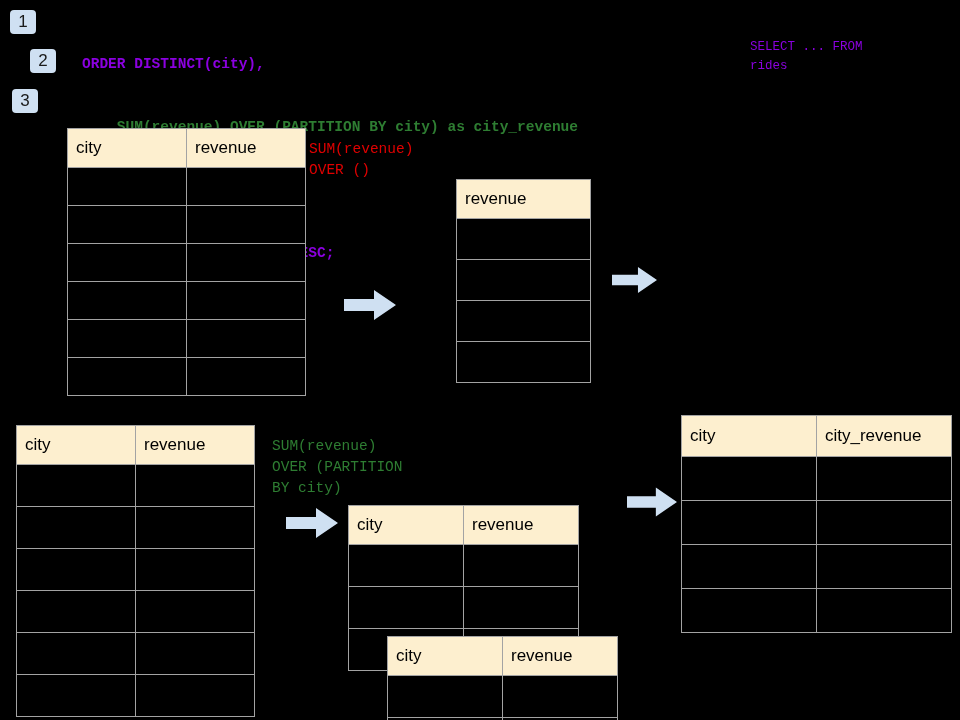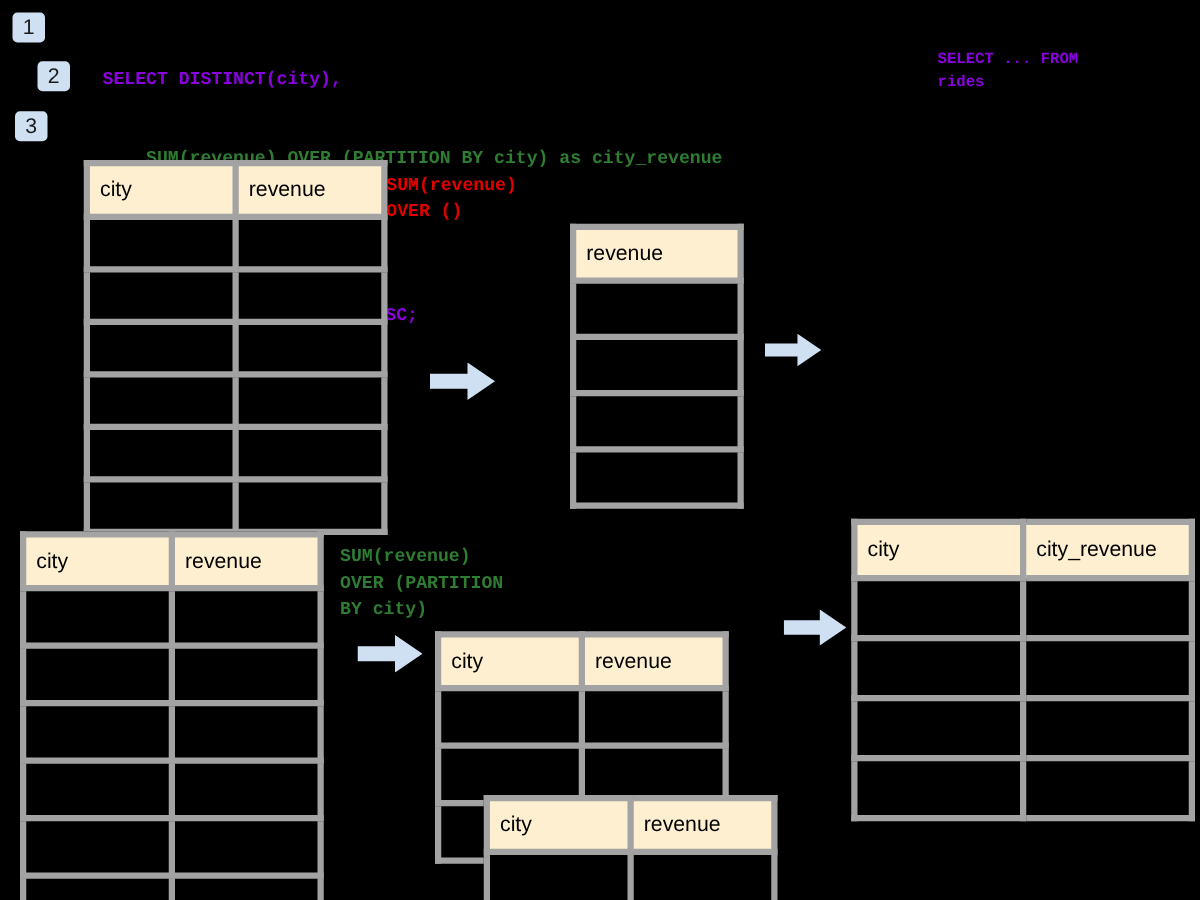--- a/index.html
+++ b/index.html
@@ -40,38 +40,38 @@
     white-space: pre;
     line-height: 21px;
   }
   .sql-line { white-space: pre; }
 
   
   .annot {
     position: absolute;
     font-family: "Liberation Mono", monospace;
     font-size: 14.5px;
-    font-weight: bold;
+    font-weight: normal;
     white-space: pre;
     line-height: 21px;
   }
   .annot.small {
     font-size: 12.5px;
     line-height: 19px;
   }
 
   
   .tbl {
     position: absolute;
     border-collapse: collapse;
     background: #000000;
     table-layout: fixed;
   }
   .tbl th, .tbl td {
-    border: 5px solid #a3a3a3;
+    border: 1px solid #a3a3a3;
     padding: 0;
     margin: 0;
   }
   .tbl th {
     background: #fdefcf;
     color: #000000;
     font-family: "Liberation Sans", sans-serif;
     font-weight: normal;
     font-size: 17px;
     text-align: left;
@@ -89,21 +89,21 @@
 </head>
 <body>
 
 <div id="canvas">
 
   <div class="badge" style="left:10px;  top:10px;">1</div>
   <div class="badge" style="left:30px;  top:49px;">2</div>
   <div class="badge" style="left:12px;  top:89px;">3</div>
 
   <div class="sql" style="left:82px; top:12px;">
-    <div class="sql-line" style="color:#8b00e0;">SELECT DISTINCT(city),</div>
+    <div class="sql-line" style="color:#8b00e0;">ORDER DISTINCT(city),</div>
     <div class="sql-line" style="color:#2e7d32;">    SUM(revenue) OVER (PARTITION BY city) as city_revenue</div>
     <div class="sql-line" style="color:#8b00e0;">  FROM rides</div>
     <div class="sql-line" style="color:#8b00e0;">  ORDER by city_revenue DESC;</div>
   </div>
 
   <div class="annot small" style="left:750px; top:38px; color:#8b00e0;">SELECT ... FROM
 rides</div>
 
   <div class="annot" style="left:309px; top:139px; color:#e00000;">SUM(revenue)
 OVER ()</div>

